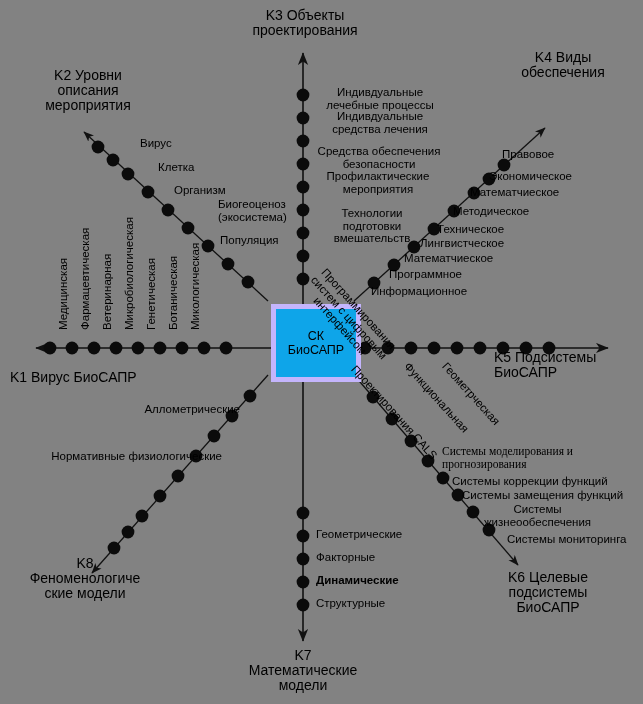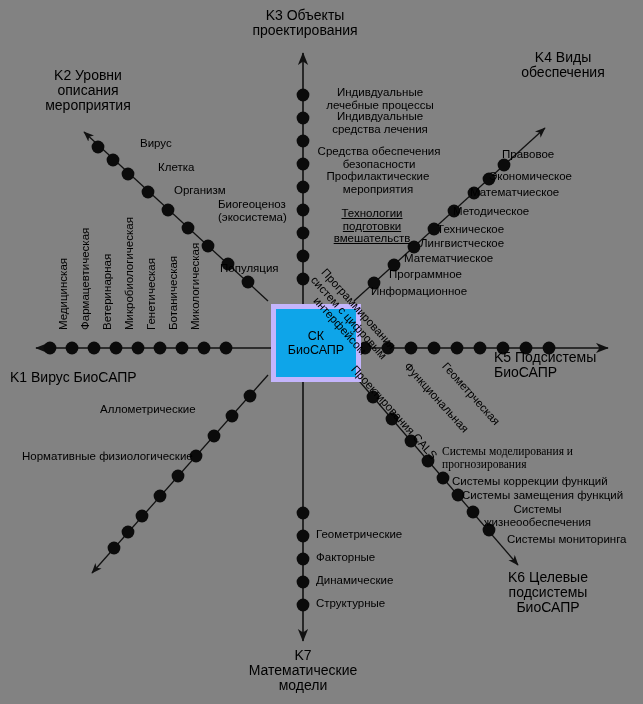--- a/index.html
+++ b/index.html
@@ -20,21 +20,21 @@
   .center-box{
     position:absolute;
     left:271px;top:304px;width:80px;height:68px;
     background:#0ea5e9;border:5px solid #c4b5fd;
     display:flex;align-items:center;justify-content:center;
     text-align:center;font-size:12.5px;line-height:14px;color:#000;
   }
 
   .rot90{transform-origin:0 0;transform:rotate(-90deg);}
   .rot45{transform-origin:0 0;}
-  .ta-r{}
+  .ta-r{text-align:right;}
   .ta-c{text-align:center;}
   .ta-l{text-align:left;}
 </style>
 </head>
 <body>
 
 <div id="stage">
 
   <svg id="axes" viewBox="0 0 643 704">
     <defs>
@@ -167,45 +167,48 @@
 БиоСАПР</div>
 
   <div class="axis-title ta-c" style="left:478px;top:570px;width:140px;">K6 Целевые
 подсистемы
 БиоСАПР</div>
 
   <div class="axis-title ta-c" style="left:233px;top:648px;width:140px;">K7
 Математические
 модели</div>
 
+  <div class="axis-title ta-c" style="left:10px;top:556px;width:150px;">K8
+Феноменологиче
+ские модели</div>
 
   <div class="lbl rot90" style="left:57px;top:330px;">Медицинская</div>
   <div class="lbl rot90" style="left:79px;top:330px;">Фармацевтическая</div>
   <div class="lbl rot90" style="left:101px;top:330px;">Ветеринарная</div>
   <div class="lbl rot90" style="left:123px;top:330px;">Микробиологическая</div>
   <div class="lbl rot90" style="left:145px;top:330px;">Генетическая</div>
   <div class="lbl rot90" style="left:167px;top:330px;">Ботаническая</div>
   <div class="lbl rot90" style="left:189px;top:330px;">Микологическая</div>
 
   <div class="lbl ta-l" style="left:140px;top:137px;width:120px;">Вирус</div>
   <div class="lbl ta-l" style="left:158px;top:161px;width:120px;">Клетка</div>
   <div class="lbl ta-l" style="left:174px;top:184px;width:120px;">Организм</div>
   <div class="lbl ta-l" style="left:190px;top:198px;width:130px;margin-left:28px;">Биогеоценоз
 (экосистема)</div>
-  <div class="lbl ta-l" style="left:220px;top:234px;width:120px;margin-top:28px;">Популяция</div>
+  <div class="lbl ta-l" style="left:220px;top:234px;width:120px;">Популяция</div>
 
   <div class="lbl ta-c" style="left:312px;top:86px;width:136px;">Индивдуальные
 лечебные процессы</div>
   <div class="lbl ta-c" style="left:312px;top:110px;width:136px;">Индивдуальные
 средства лечения</div>
   <div class="lbl ta-c" style="left:304px;top:145px;width:150px;">Средства обеспечения
 безопасности</div>
   <div class="lbl ta-c" style="left:308px;top:170px;width:140px;">Профилактические
 мероприятия</div>
-  <div class="lbl ta-c" style="left:308px;top:207px;width:128px;text-decoration:underline;">Технологии
+  <div class="lbl ta-c" style="left:308px;top:207px;width:128px;">Технологии
 подготовки
 вмешательств</div>
 
   <div class="lbl ta-l" style="left:502px;top:148px;width:120px;">Правовое</div>
   <div class="lbl ta-l" style="left:489px;top:170px;width:135px;">Экономическое</div>
   <div class="lbl ta-l" style="left:470px;top:186px;width:145px;">Математчиеское</div>
   <div class="lbl ta-l" style="left:453px;top:205px;width:130px;">Методическое</div>
   <div class="lbl ta-l" style="left:437px;top:223px;width:120px;">Техническое</div>
   <div class="lbl ta-l" style="left:420px;top:237px;width:130px;">Лингвистческое</div>
   <div class="lbl ta-l" style="left:404px;top:252px;width:130px;">Математчиеское</div>
@@ -222,19 +225,19 @@
   <div class="lbl ta-l" style="left:442px;top:445px;width:180px;font-family:Liberation Serif, serif;">Системы моделирования и
 прогнозирования</div>
   <div class="lbl ta-l" style="left:452px;top:475px;width:185px;">Системы коррекции функций</div>
   <div class="lbl ta-l" style="left:462px;top:489px;width:185px;">Системы замещения функций</div>
   <div class="lbl ta-c" style="left:470px;top:503px;width:135px;">Системы
 жизнеообеспечения</div>
   <div class="lbl ta-l" style="left:507px;top:533px;width:150px;">Системы мониторинга</div>
 
   <div class="lbl ta-l" style="left:316px;top:528px;width:140px;">Геометрические</div>
   <div class="lbl ta-l" style="left:316px;top:551px;width:140px;">Факторные</div>
-  <div class="lbl ta-l" style="left:316px;top:574px;width:140px;">Динамические</div>
+  <div class="lbl ta-l" style="left:316px;top:574px;width:140px;font-weight:bold;">Динамические</div>
   <div class="lbl ta-l" style="left:316px;top:597px;width:140px;">Структурные</div>
 
   <div class="lbl ta-r" style="left:100px;top:403px;width:140px;">Аллометрические</div>
   <div class="lbl ta-r" style="left:22px;top:425px;width:200px;margin-top:25px;">Нормативные физиологические</div>
 
 </div>
 
 </body></html>

